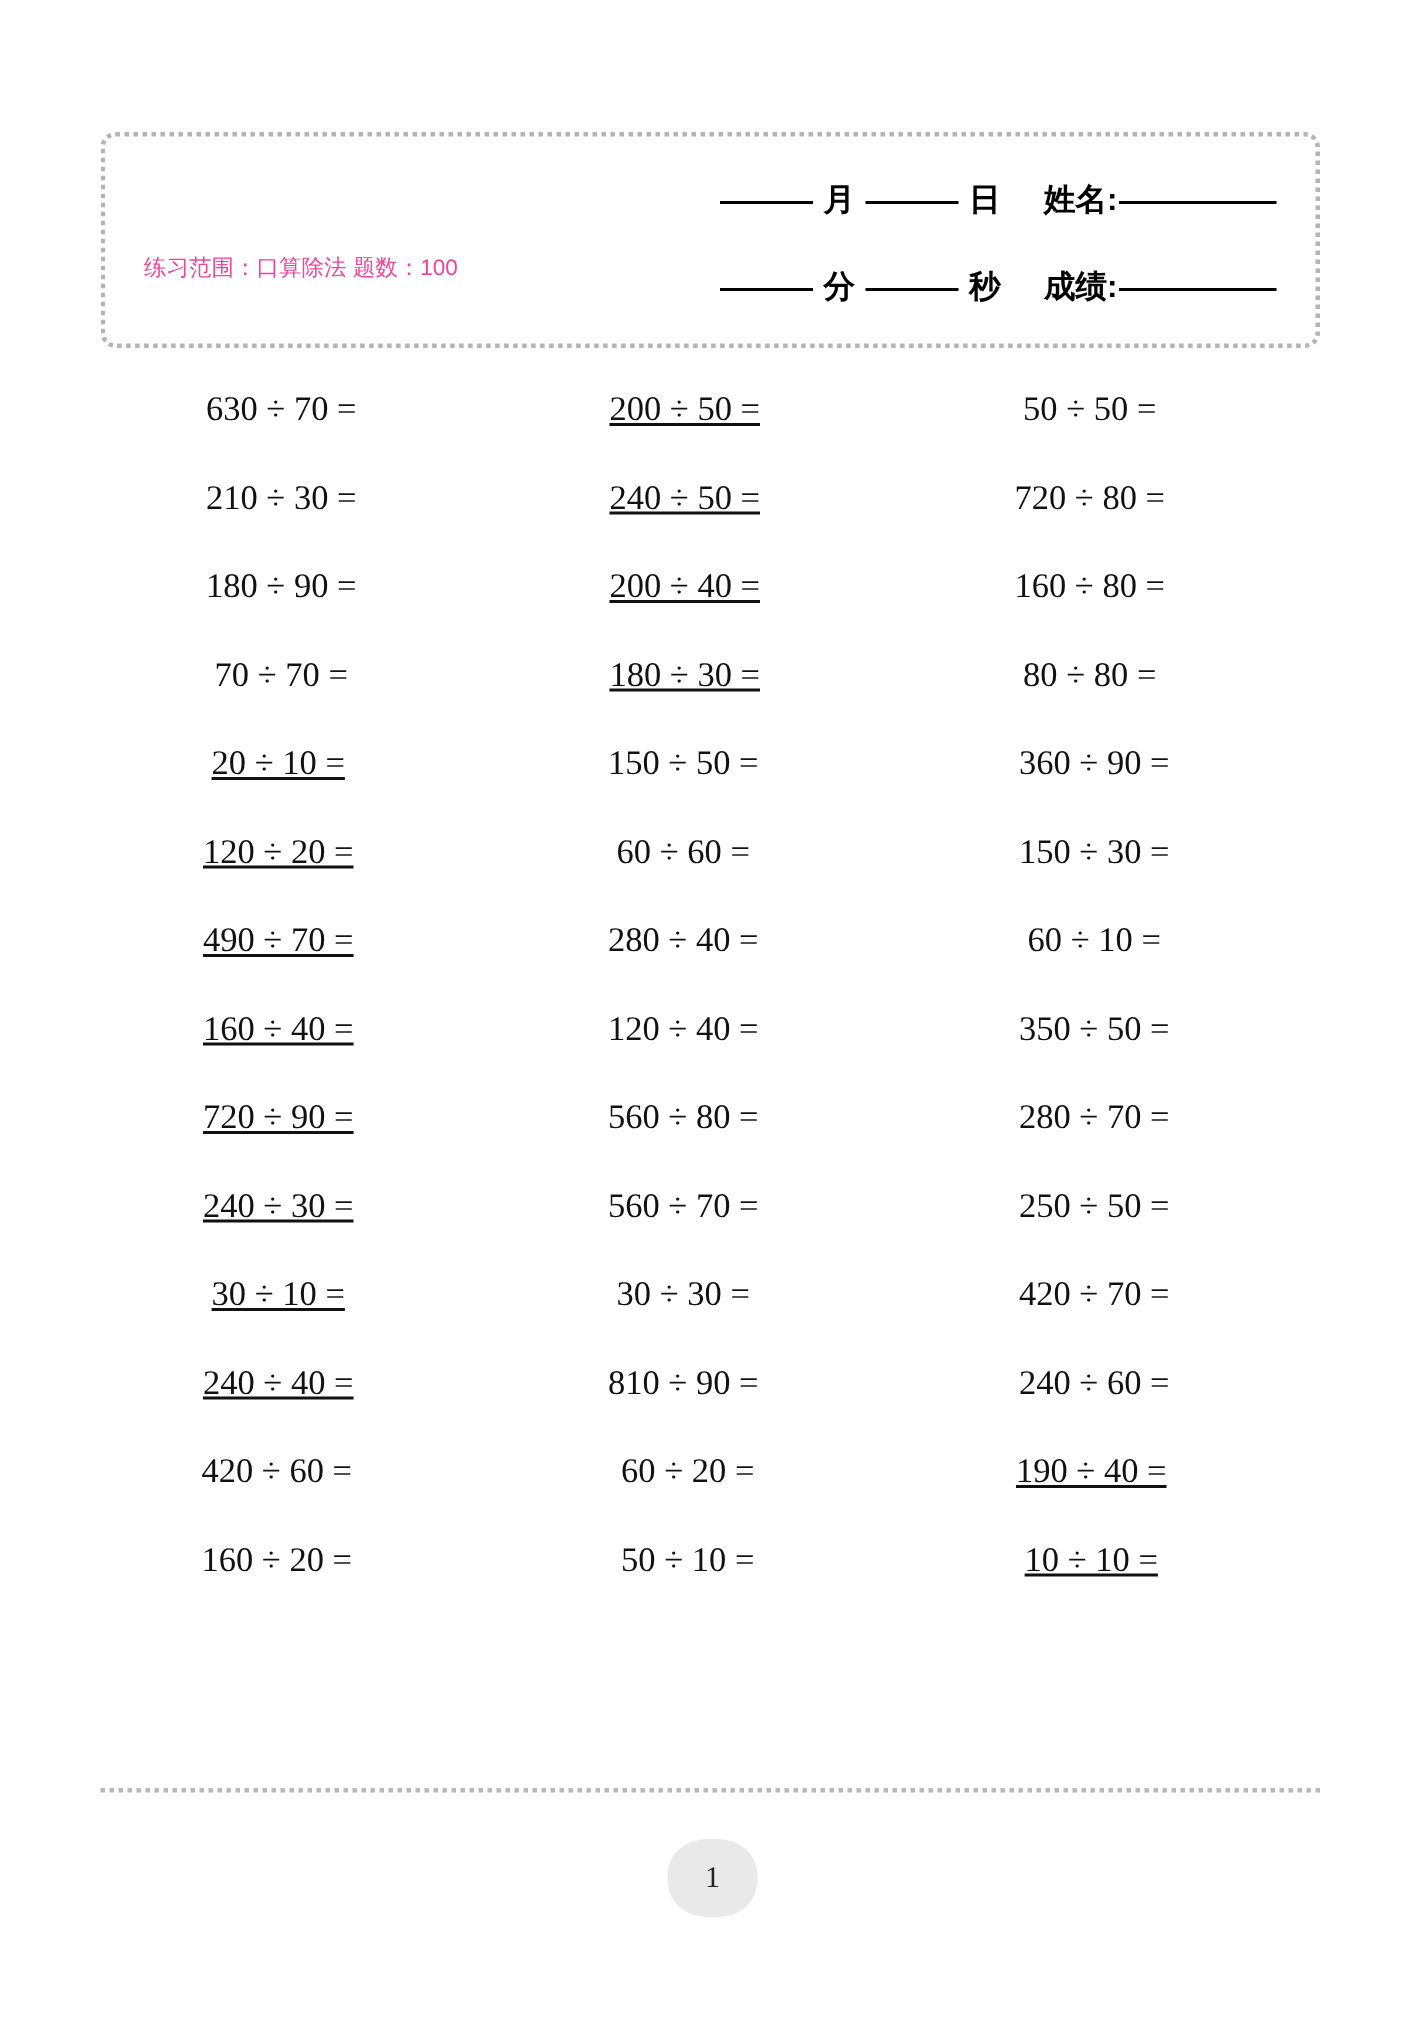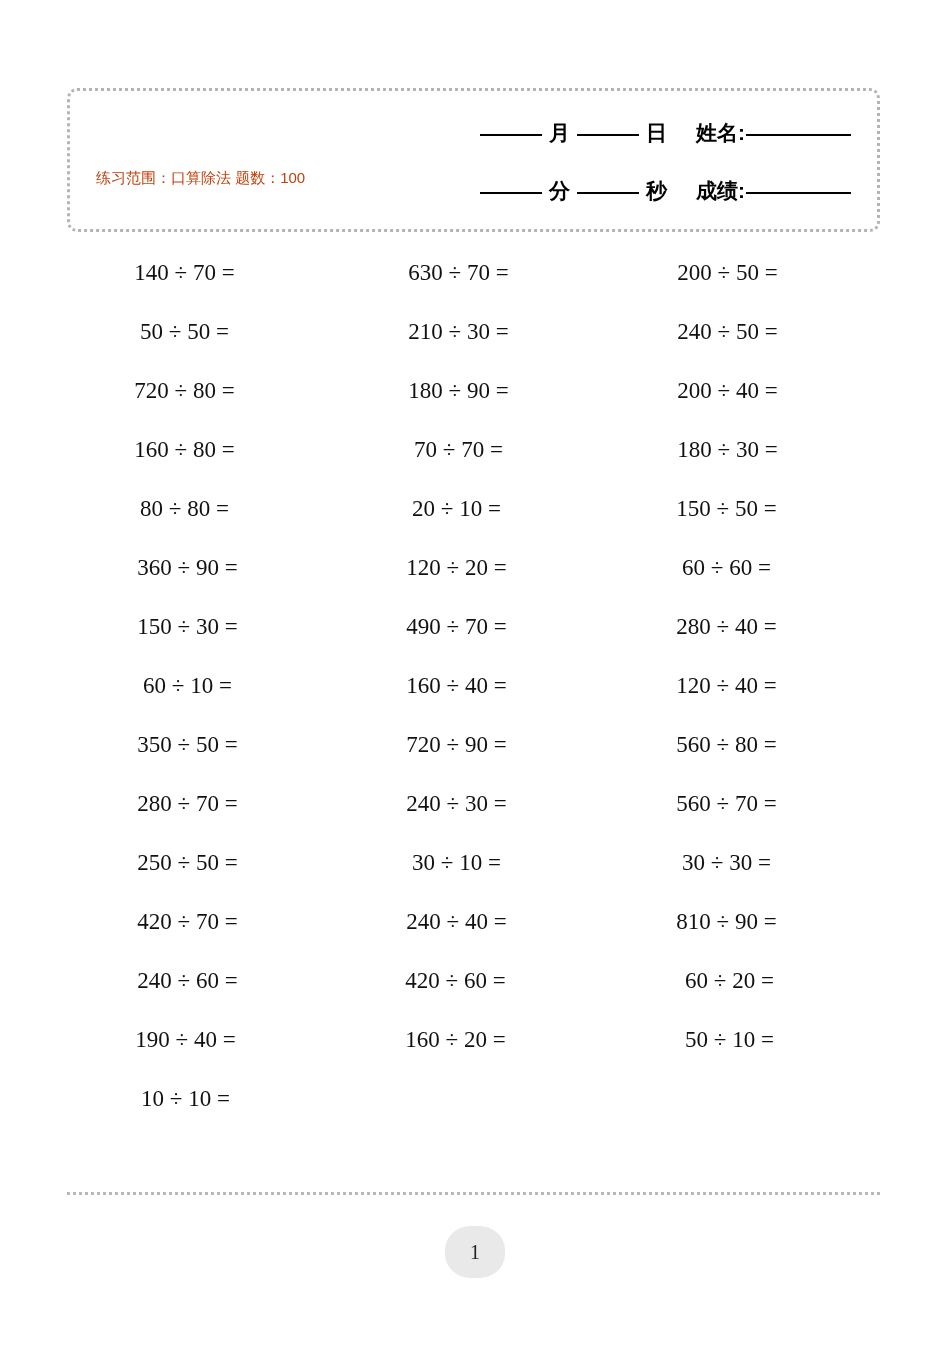--- a/index.html
+++ b/index.html
@@ -42,21 +42,21 @@
   }
 
   .meta-line {
     position: absolute;
     left: 26px;
     top: 78px;
     font-family: "Liberation Sans", "DejaVu Sans", sans-serif;
     font-size: 15px;
     letter-spacing: 0px;
     white-space: nowrap;
-    color: #c2410c;
+    color: #ec4899;
   }
 
   .field-row {
     position: absolute;
     right: 26px;
     display: flex;
     align-items: baseline;
     white-space: nowrap;
     font-family: "Liberation Sans", "DejaVu Sans", sans-serif;
     font-size: 21px;
@@ -100,21 +100,21 @@
     font-family: "Liberation Serif", "DejaVu Serif", serif;
     font-size: 23px;
     line-height: 59px;
     color: #111;
     text-align: center;
     white-space: nowrap;
   }
   
   .col-1 { padding-right: 36px; }
   .col-2 { padding-right: 30px; }
-  .col-3 { padding-right: 34px; }
+  .col-3 { padding-right: 34px; text-decoration: underline; }
 
   
   .footer-rule {
     position: absolute;
     left: 67px;
     top: 1192px;
     width: 813px;
     border-top: 3px dotted #b8b8b8;
   }
 
@@ -160,21 +160,20 @@
         <span class="field-label">成绩:</span>
         <span class="blank w-name"></span>
       </div>
 
       <div class="meta-line">练习范围：口算除法 题数：100</div>
 
     </div>
   </div>
 
   <div class="problems">
-    <div class="problem col-1">140 ÷ 70 =</div>
     <div class="problem col-2">630 ÷ 70 =</div>
     <div class="problem col-3">200 ÷ 50 =</div>
 
     <div class="problem col-1">50 ÷ 50 =</div>
     <div class="problem col-2">210 ÷ 30 =</div>
     <div class="problem col-3">240 ÷ 50 =</div>
 
     <div class="problem col-1">720 ÷ 80 =</div>
     <div class="problem col-2">180 ÷ 90 =</div>
     <div class="problem col-3">200 ÷ 40 =</div>

